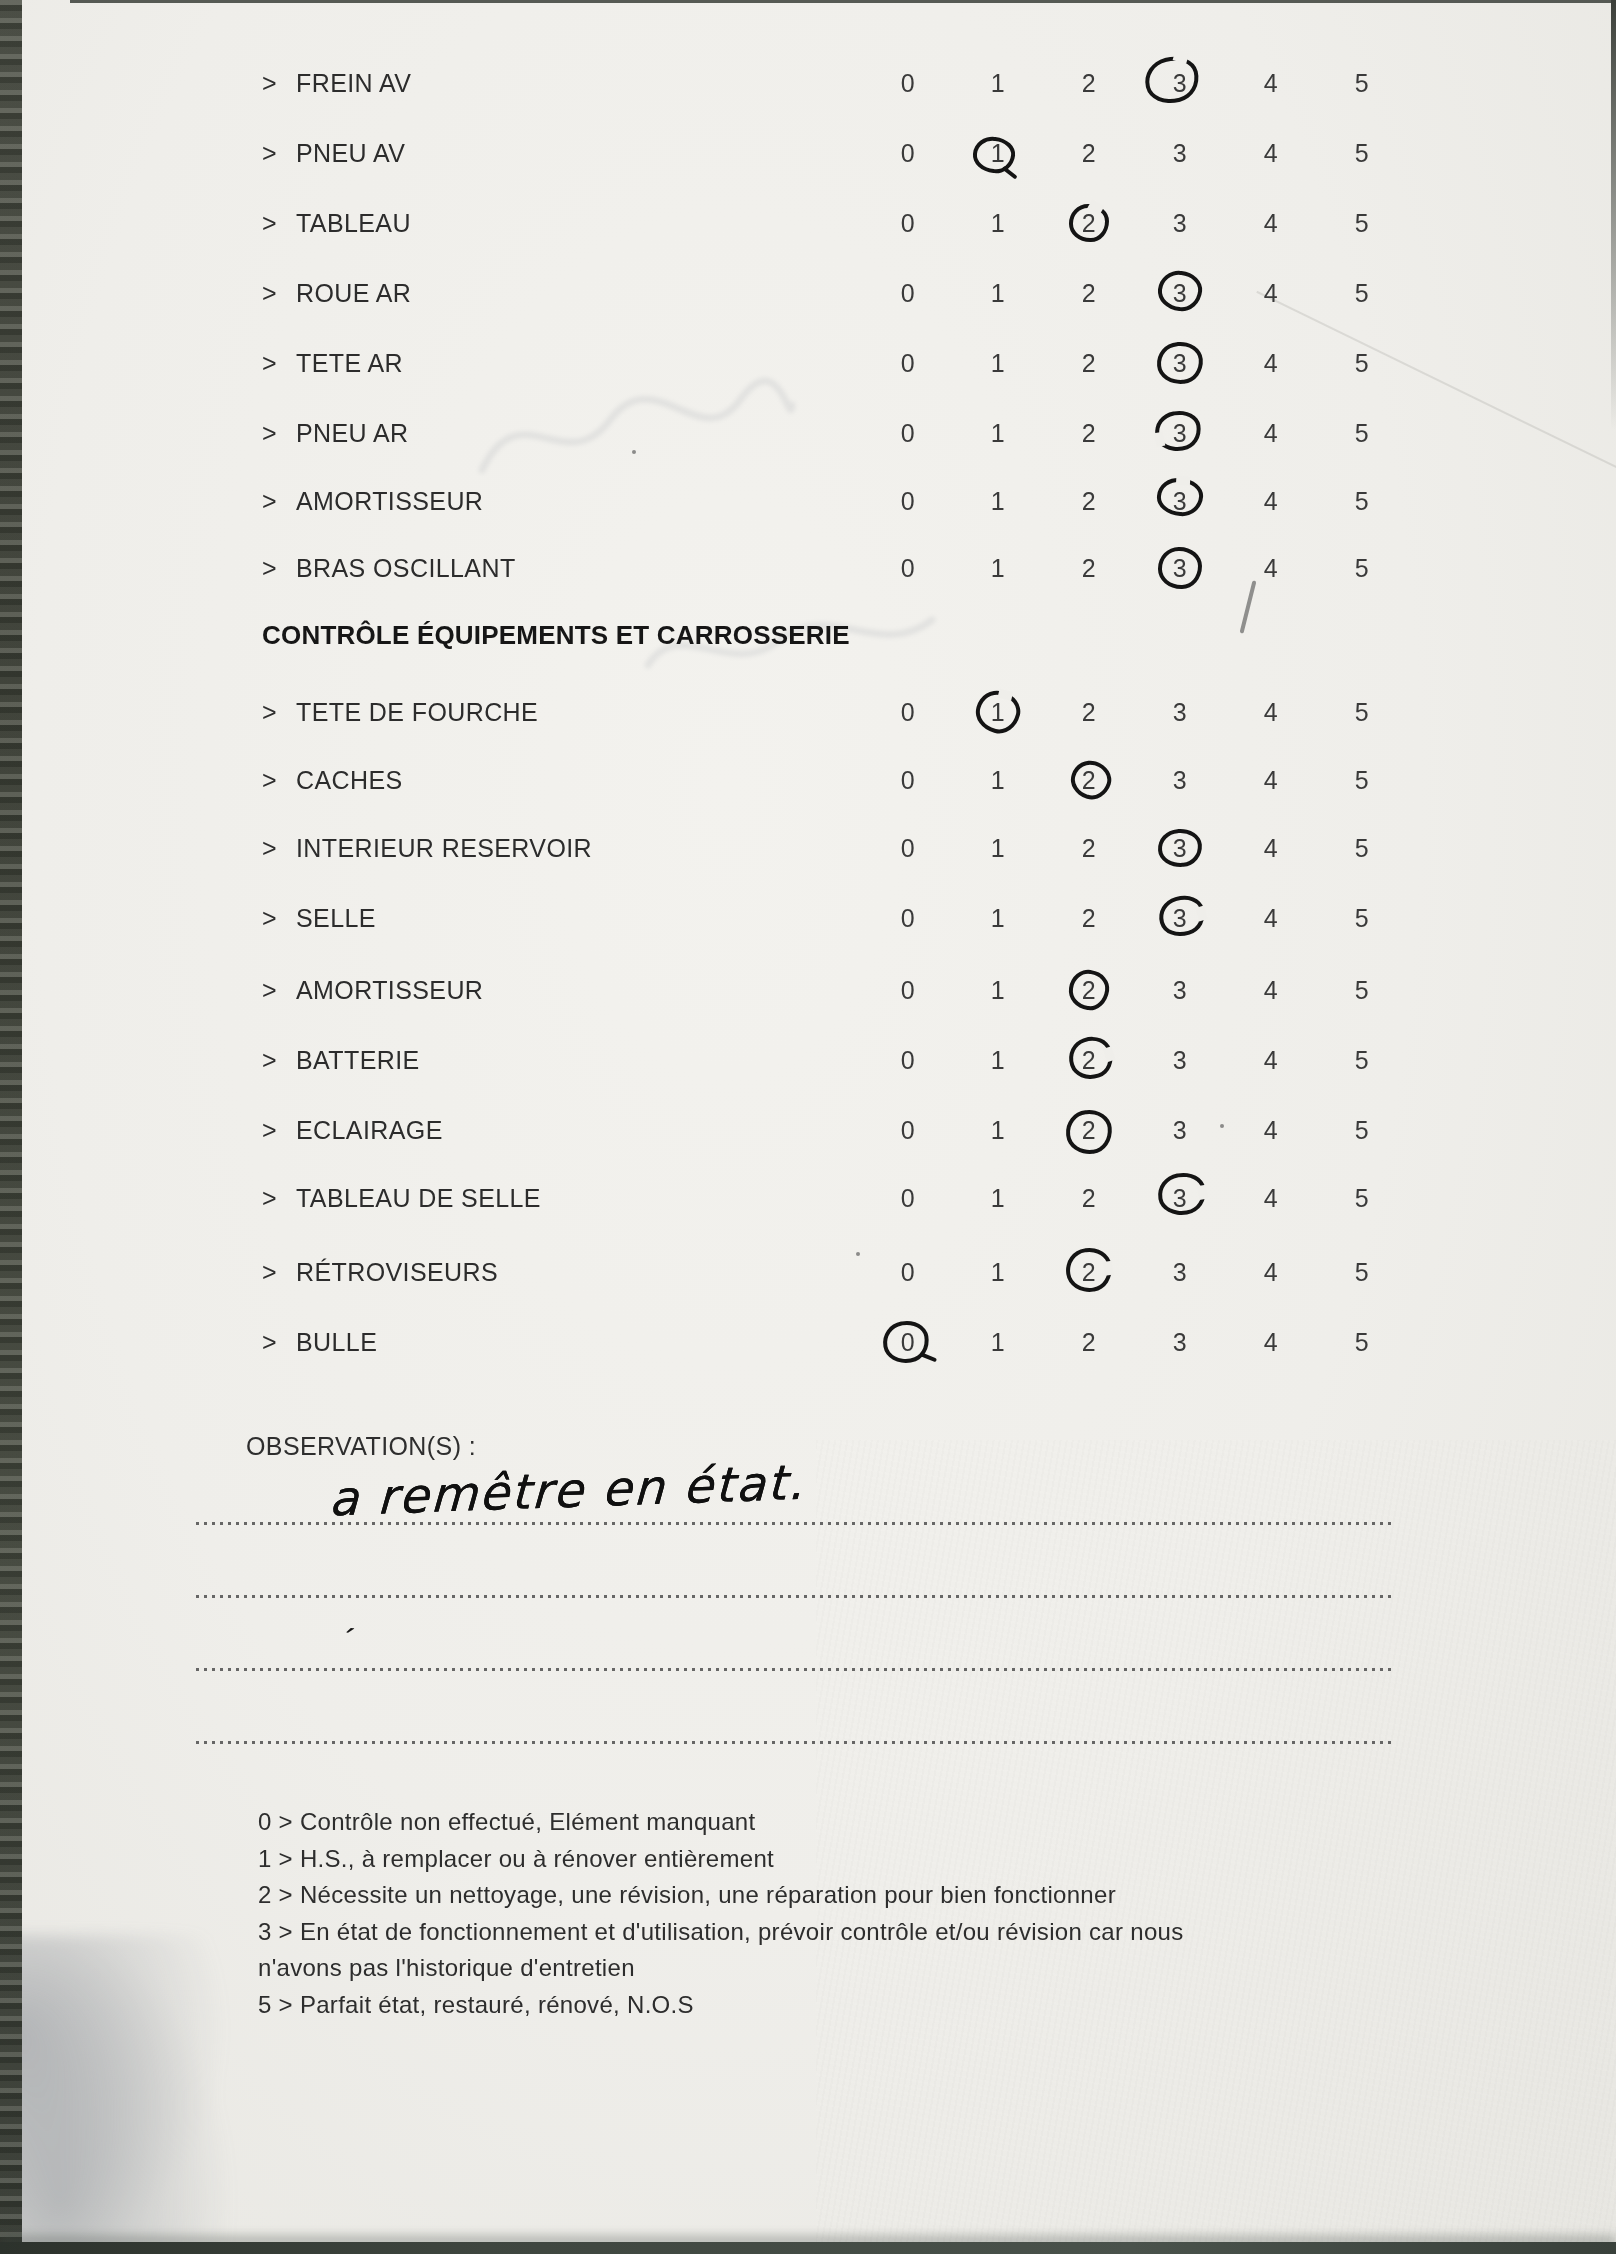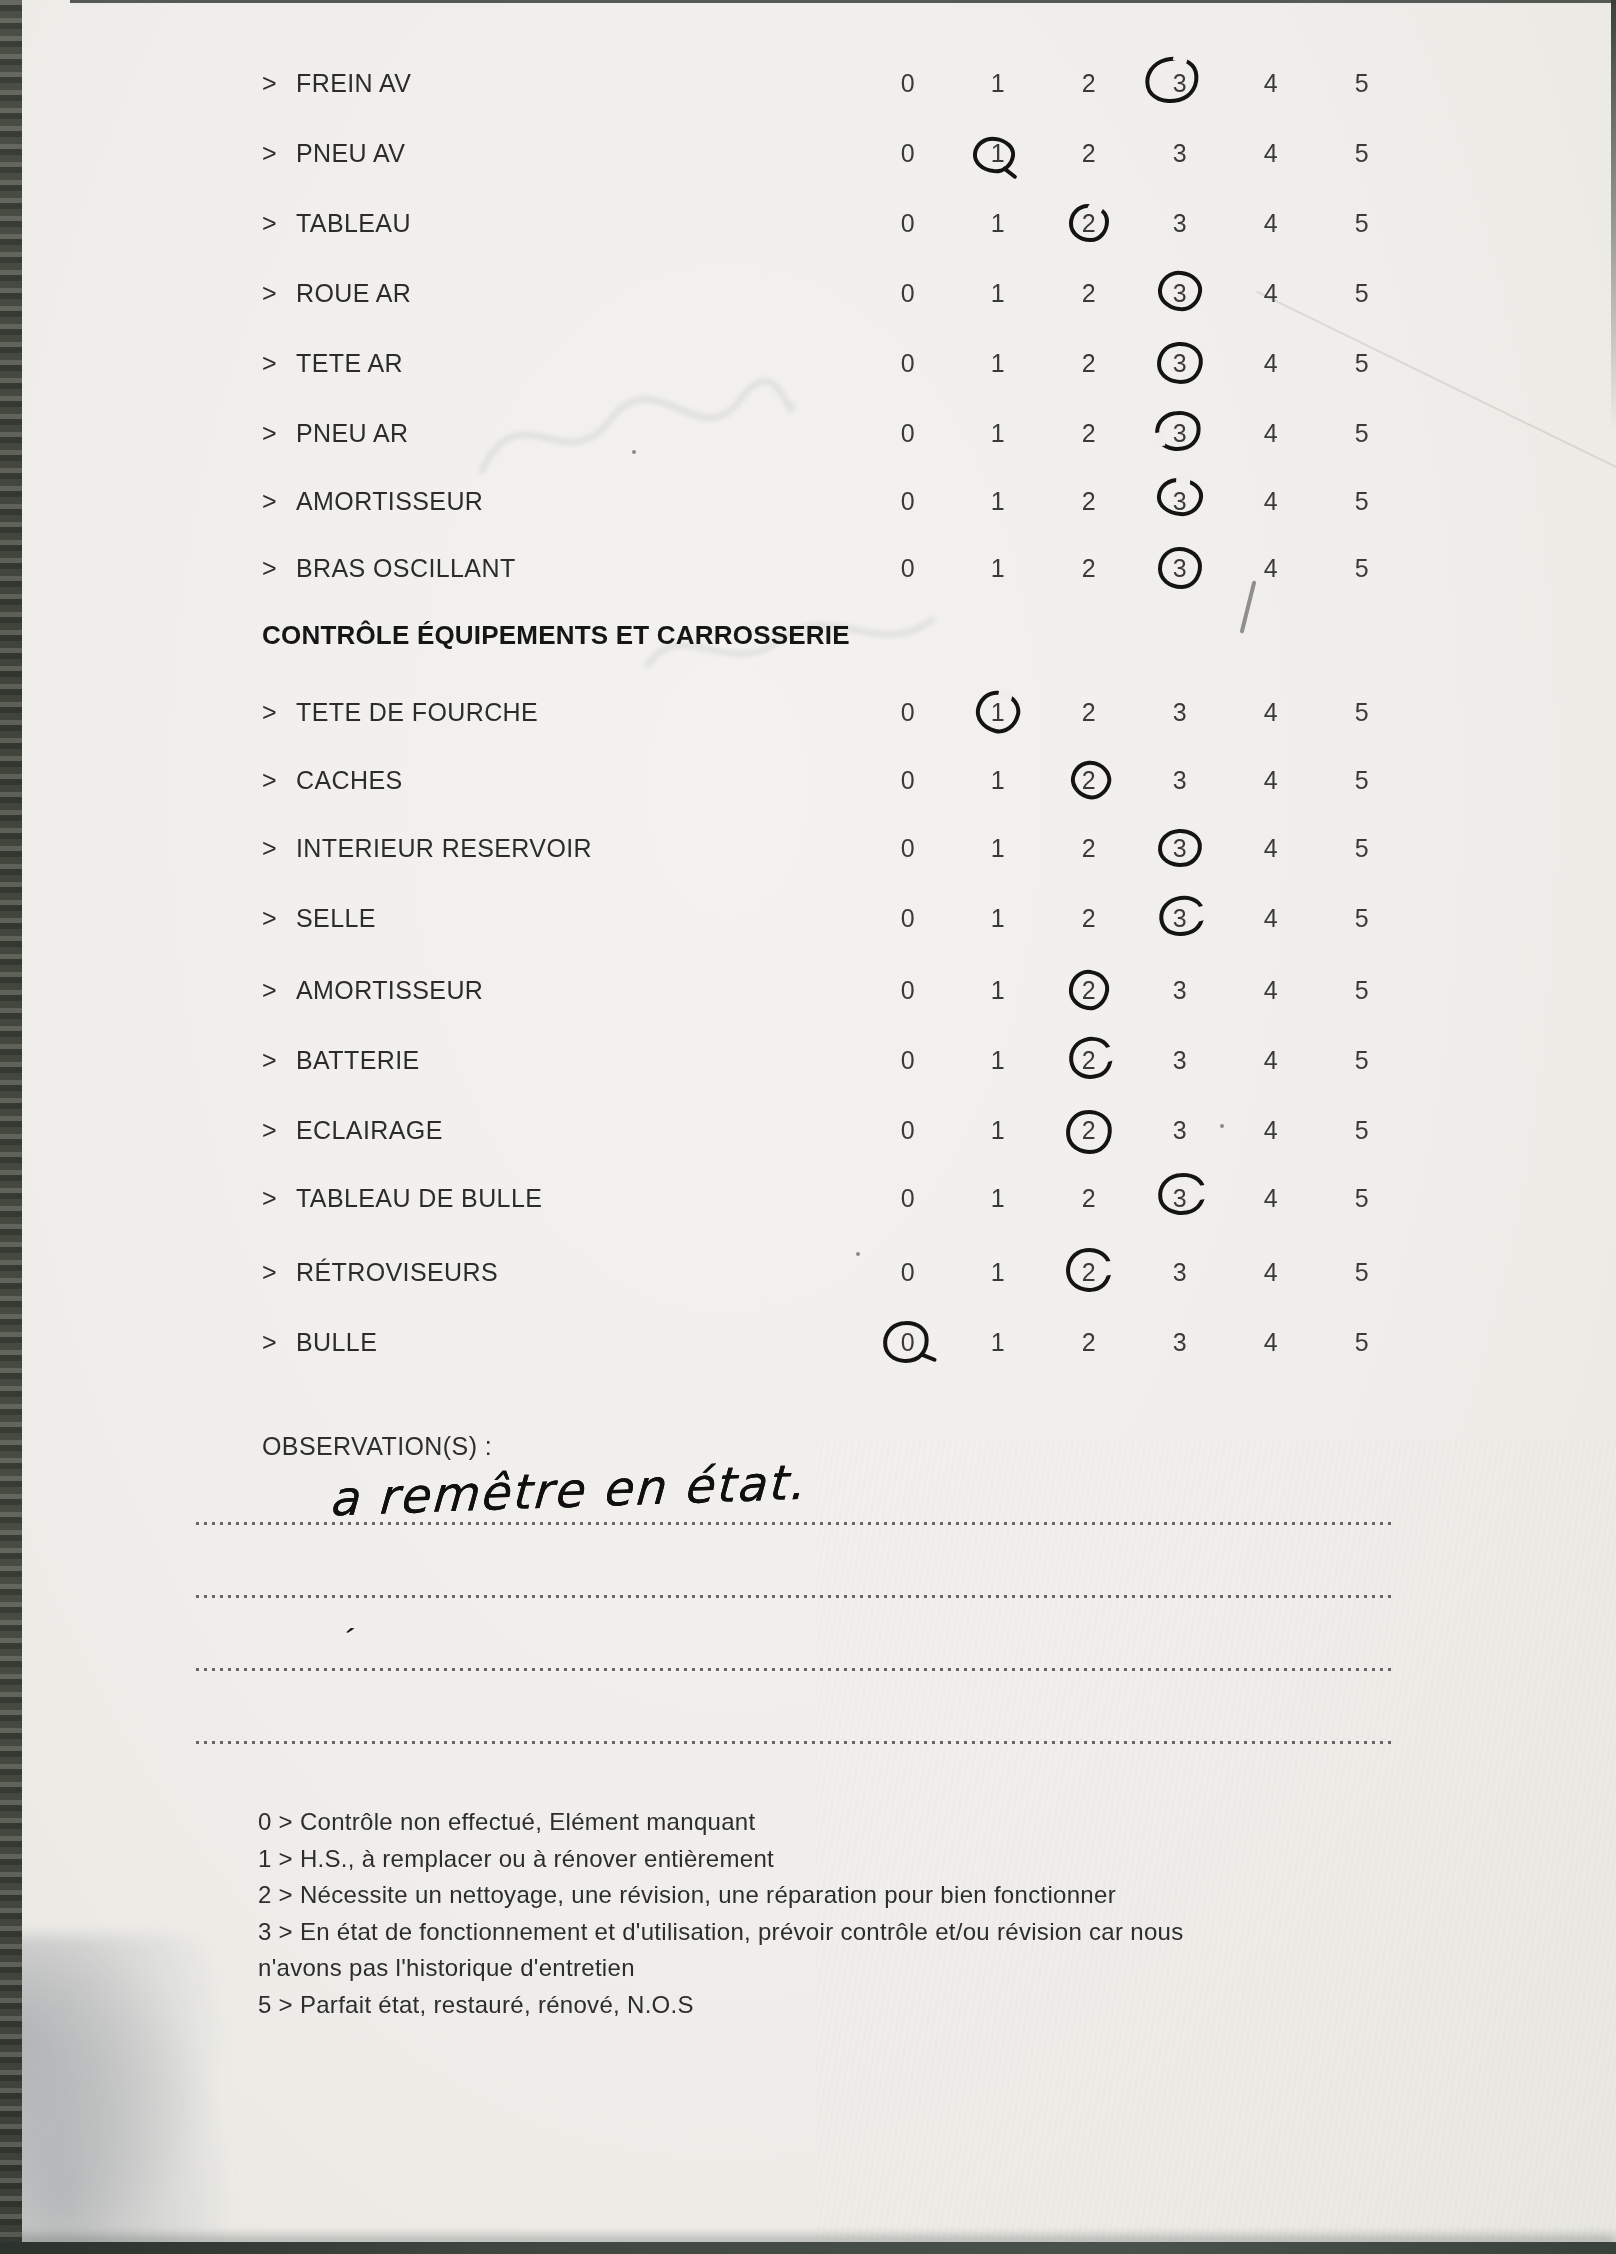--- a/index.html
+++ b/index.html
@@ -32,21 +32,21 @@
   .lbl{position:absolute;left:296px;white-space:nowrap;color:#2c2c2c;}
   .num{position:absolute;top:0;width:44px;height:40px;text-align:center;color:#3a3a3a;}
   .circle{position:absolute;box-sizing:border-box;border:4px solid #141414;
     border-radius:48% 52% 46% 54% / 52% 46% 56% 48%;}
   .notch{position:absolute;background:#efeeea;}
   .tail{position:absolute;width:17px;height:4px;background:#141414;border-radius:2px;
     bottom:-4px;right:-9px;transform:rotate(32deg);}
   .sec-head{position:absolute;left:262px;top:620px;font-size:26px;font-weight:bold;
     color:#161616;letter-spacing:.2px;white-space:nowrap;}
   
-  .obs-label{position:absolute;left:262px;top:1432px;font-size:25px;letter-spacing:.4px;}
+  .obs-label{position:absolute;left:246px;top:1432px;font-size:25px;letter-spacing:.4px;}
   .handwriting{position:absolute;left:332px;top:1462px;font-size:48px;font-style:italic;
     font-family:"DejaVu Sans",sans-serif;color:#101010;letter-spacing:2px;white-space:nowrap;
     transform:rotate(-2deg) skewX(-7deg);text-shadow:0 0 .6px #000;}
   .stray{position:absolute;left:344px;top:1622px;font-size:34px;color:#141414;transform:rotate(8deg);}
   .dotline{position:absolute;left:196px;width:1196px;height:3px;opacity:.85;
     background-image:repeating-linear-gradient(to right,#4e4e4e 0 3px,transparent 3px 8px);}
   
   #legend{position:absolute;left:258px;top:1804px;font-size:24px;line-height:36.5px;
     color:#2d2d2d;letter-spacing:.3px;}
   .legend-line{white-space:nowrap;}
@@ -253,21 +253,21 @@
         <span class="num" style="left: 886px;">0</span>
         <span class="num" style="left: 976px;">1</span>
         <span class="num" style="left: 1067px;">2</span>
         <span class="num" style="left: 1158px;">3</span>
         <span class="num" style="left: 1249px;">4</span>
         <span class="num" style="left: 1340px;">5</span>
         <div class="circle" style="width: 46px; height: 44px; left: 1066px; top: 0px; transform: rotate(-6deg);"></div>
       </div>
       <div class="row" style="top: 1178px;">
         <span class="marker">&gt;</span>
-        <span class="lbl">TABLEAU DE BULLE</span>
+        <span class="lbl">TABLEAU DE SELLE</span>
         <span class="num" style="left: 886px;">0</span>
         <span class="num" style="left: 976px;">1</span>
         <span class="num" style="left: 1067px;">2</span>
         <span class="num" style="left: 1158px;">3</span>
         <span class="num" style="left: 1249px;">4</span>
         <span class="num" style="left: 1340px;">5</span>
         <div class="circle" style="width: 48px; height: 42px; left: 1158px; top: -5px; transform: rotate(-10deg);">
           <span class="notch" style="right: -5px; top: 12px; width: 9px; height: 14px;"></span>
         </div>
       </div>

